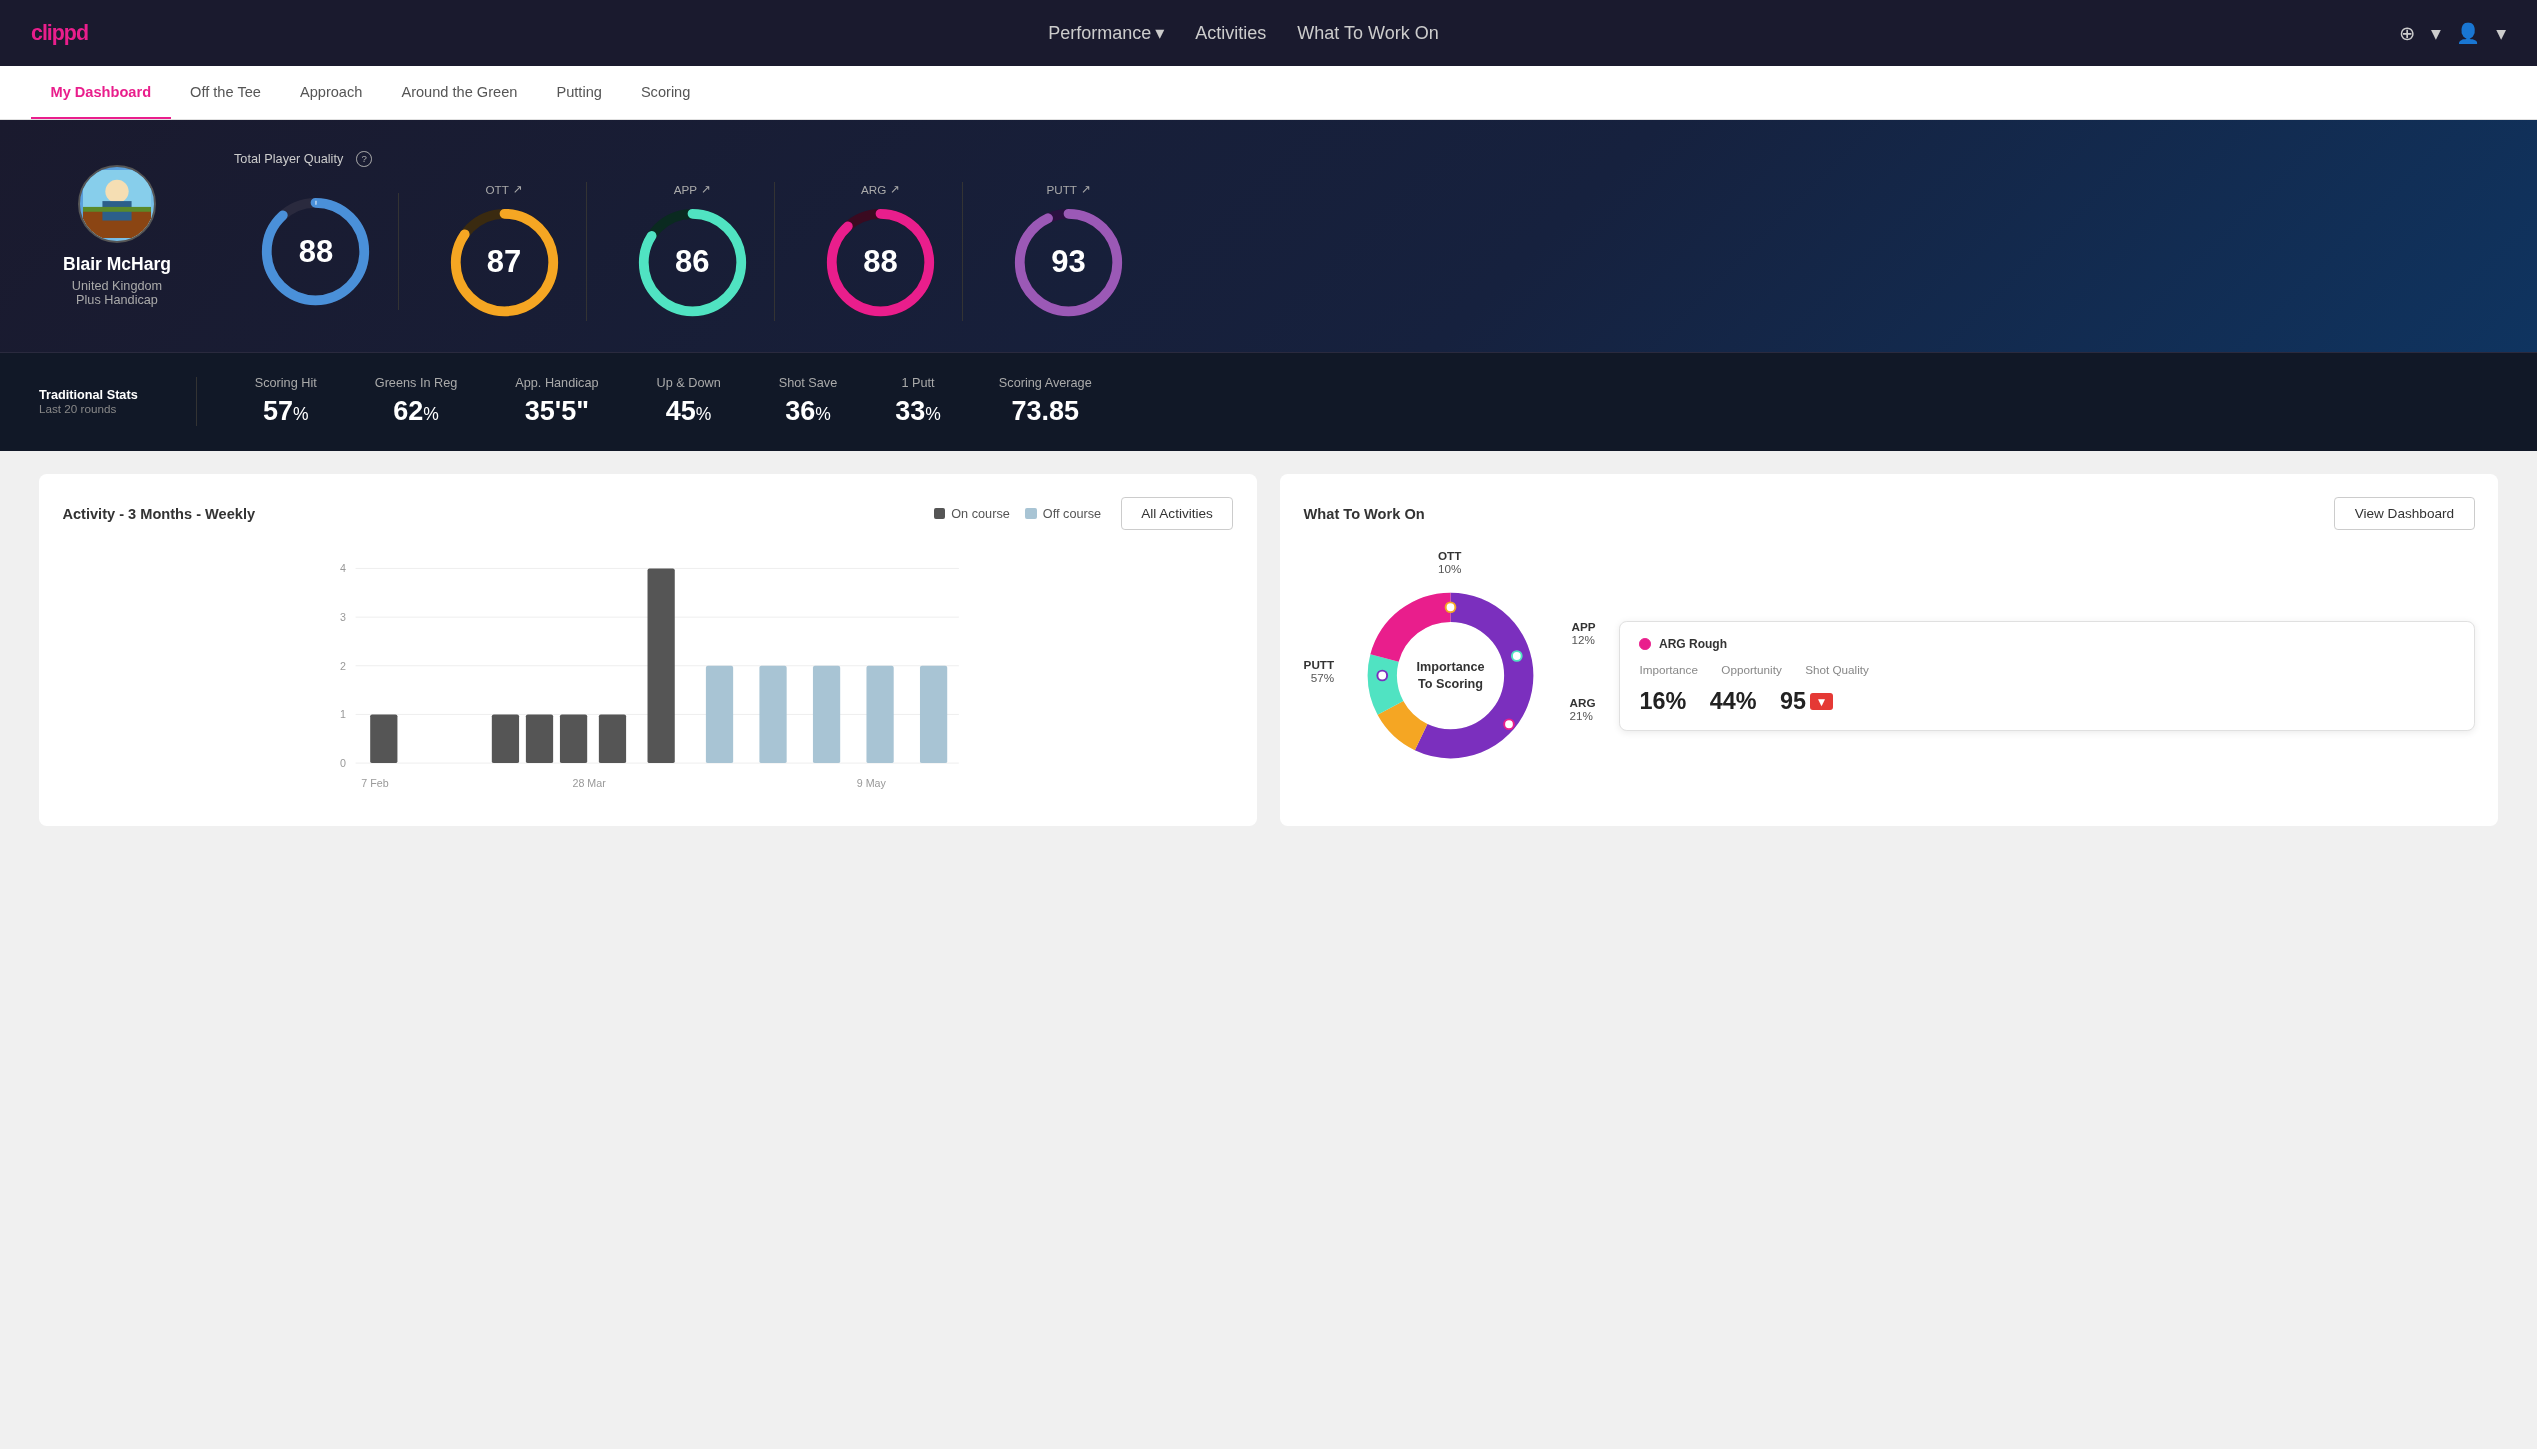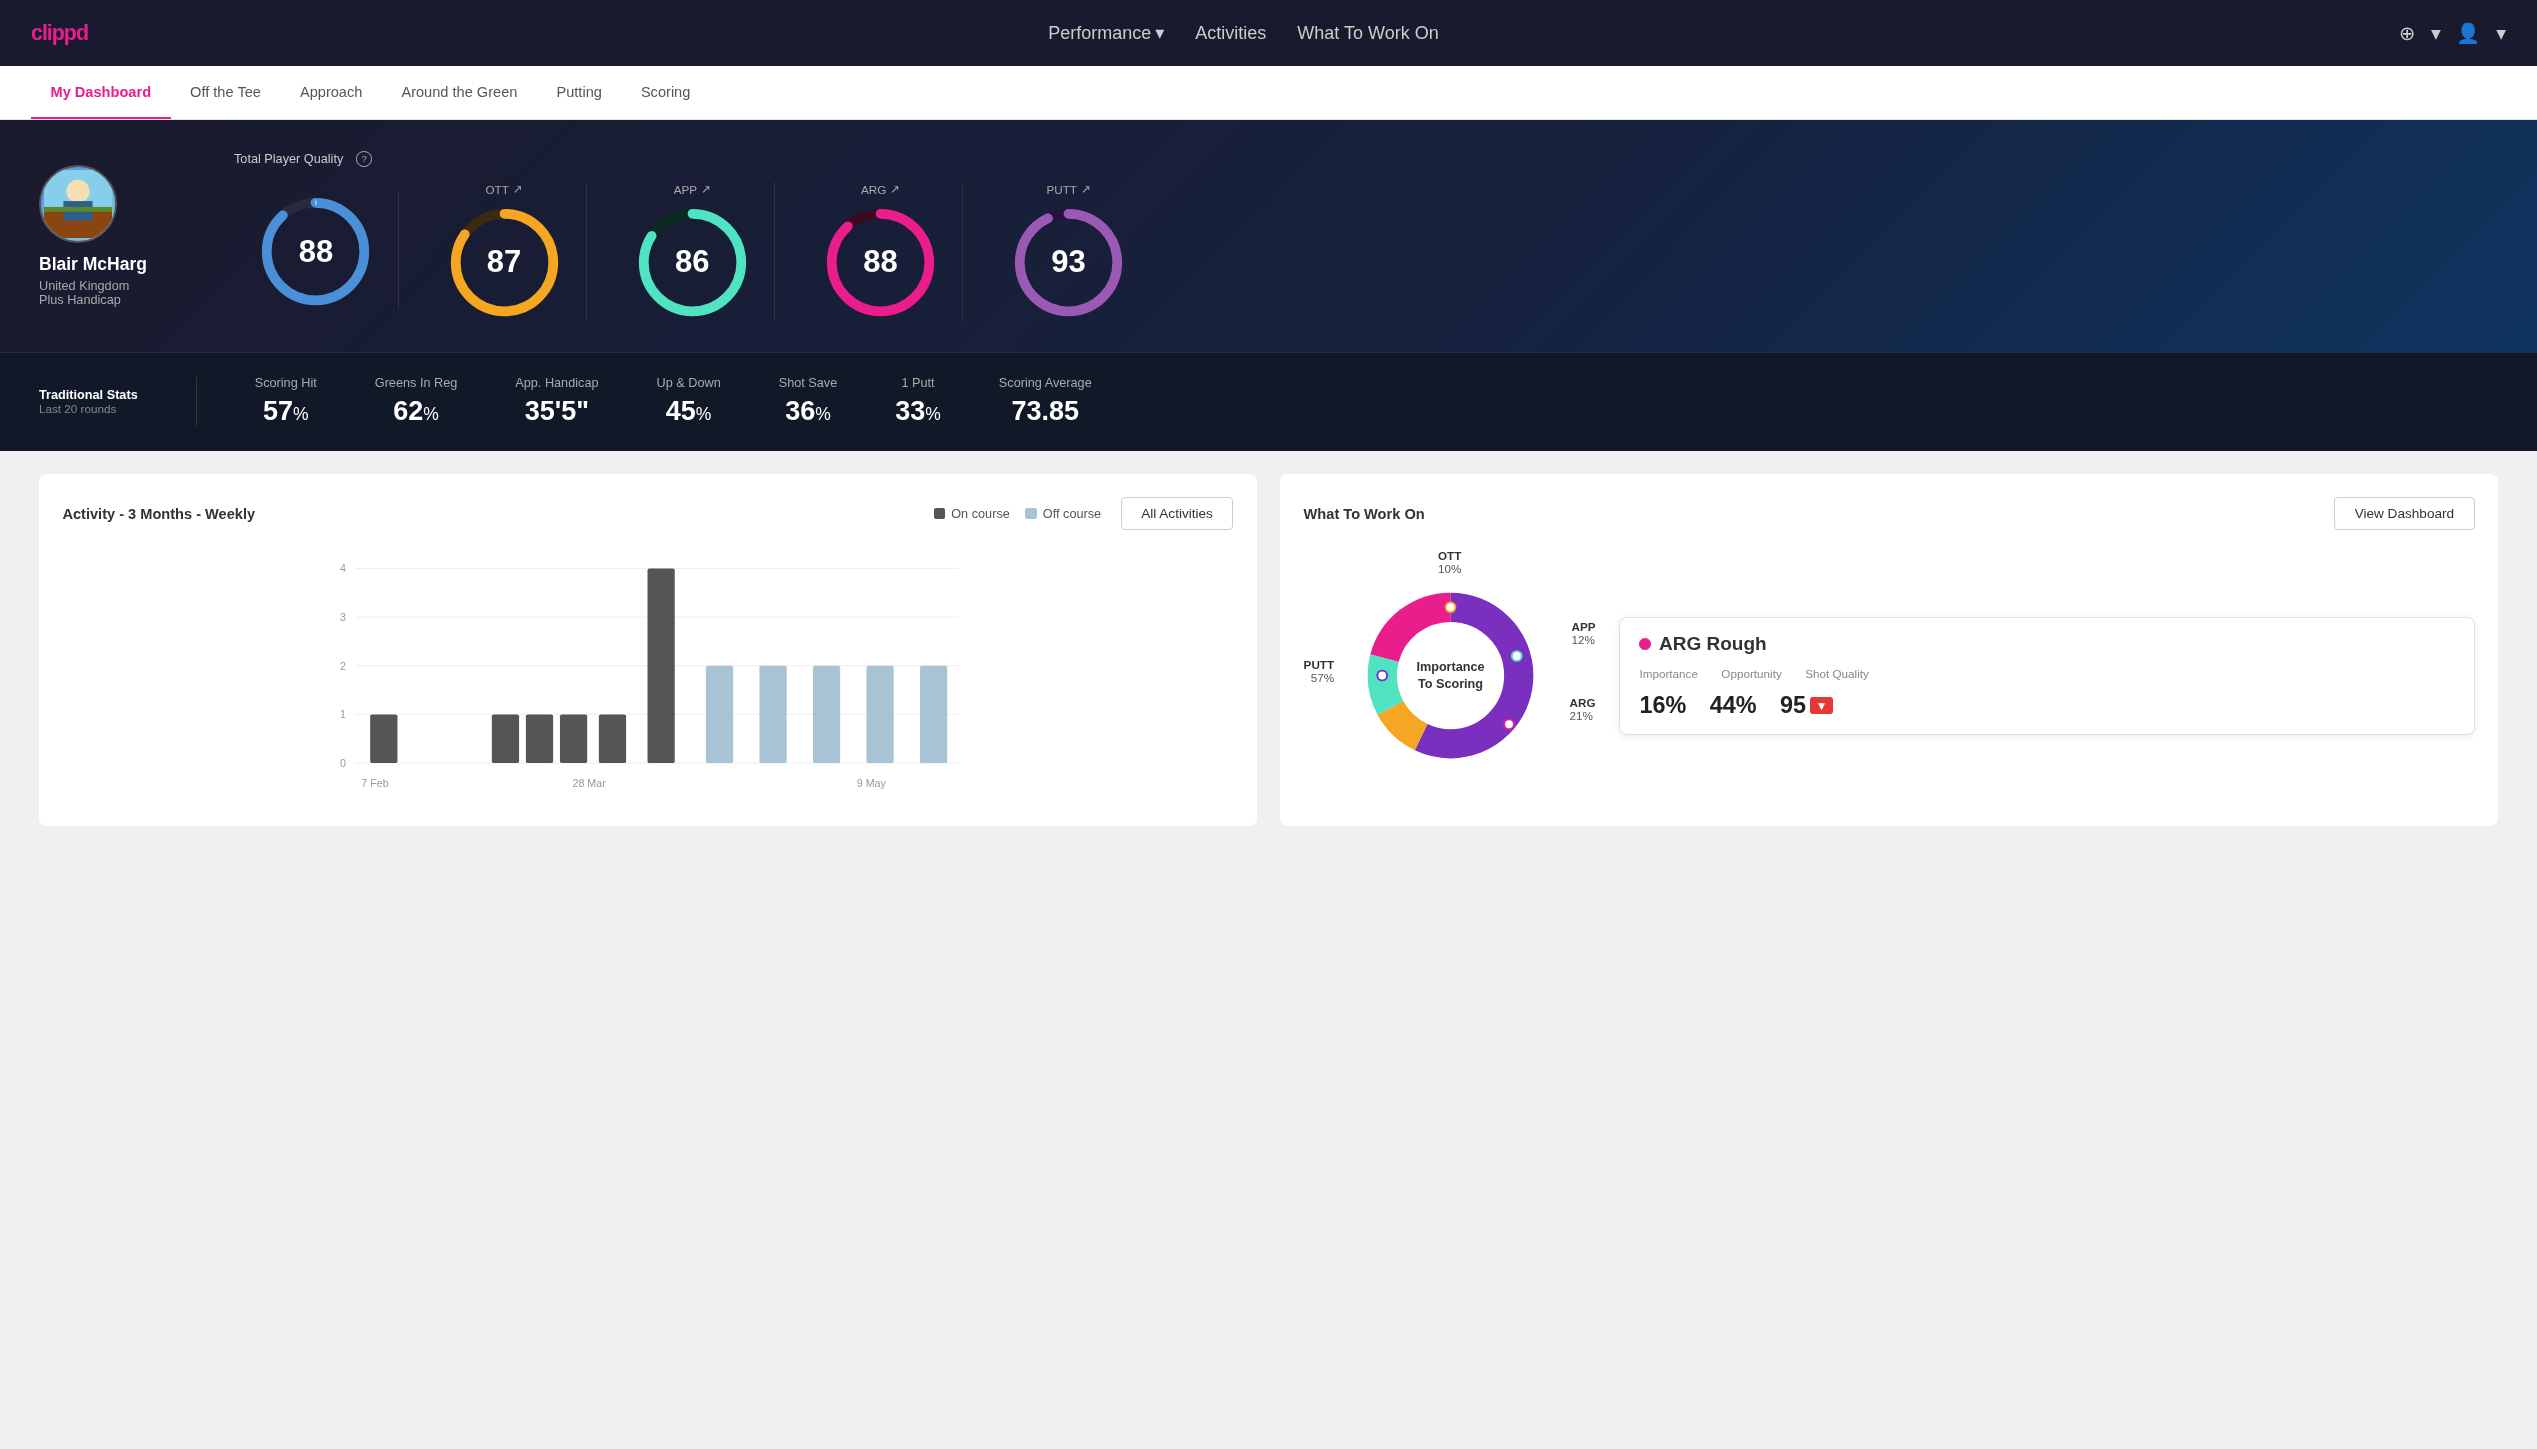--- a/index.html
+++ b/index.html
@@ -40,21 +40,21 @@
 
     
     .hero {
       background: linear-gradient(135deg, #1a1a2e 0%, #16213e 60%, #0f3460 100%);
       padding: 31px 39px;
       display: flex;
       gap: 39px;
       align-items: center;
       min-height: 195px;
     }
-    .player-info { display: flex; flex-direction: column; align-items: flex-start; min-width: 156px; }
+    .player-info { display: flex; flex-direction: column; align-items: center; min-width: 156px; }
     .avatar {
       width: 78px; height: 78px; border-radius: 50%;
       background: linear-gradient(135deg, #4a90d9, #87ceeb);
       display: flex; align-items: center; justify-content: center;
       font-size: 31px; margin-bottom: 11.7px;
       border: 2.9px solid #555;
       overflow: hidden;
     }
     .avatar svg { width: 68px; height: 68px; }
     .player-name { font-size: 17.5px; font-weight: 700; color: #fff; }
@@ -139,21 +139,21 @@
       min-height: 351px;
     }
     .donut-section { display: flex; align-items: center; gap: 23.4px; margin-top: 15.6px; }
 
     
     .info-card {
       background: #fff; border: 1px solid #e0e0e0; border-radius: 7.8px;
       padding: 15.6px 19.5px; flex: 1; box-shadow: 0 1.9px 7.8px rgba(0,0,0,0.08);
     }
     .info-card-header { display: flex; align-items: center; gap: 7.8px; margin-bottom: 11.7px; }
-    .info-card-title { font-size: 19px; font-weight: 600; color: #333; }
+    .info-card-title { font-size: 12px; font-weight: 600; color: #333; }
     .pink-dot { width: 11.7px; height: 11.7px; border-radius: 50%; background: #e91e8c; border: 1.9px solid #e91e8c; display: inline-block; }
     .info-metrics { display: flex; gap: 23.4px; margin-top: 7.8px; }
     .metric-item { display: flex; flex-direction: column; }
     .metric-value { font-size: 23.4px; font-weight: 700; color: #222; }
     .metric-badge { display: flex; align-items: center; gap: 3.9px; }
     .red-badge { background: #e53935; color: #fff; padding: 1.9px 5.8px; border-radius: 2.9px; font-size: 11.7px; }
   </style>
 </head>
 <body>
 

